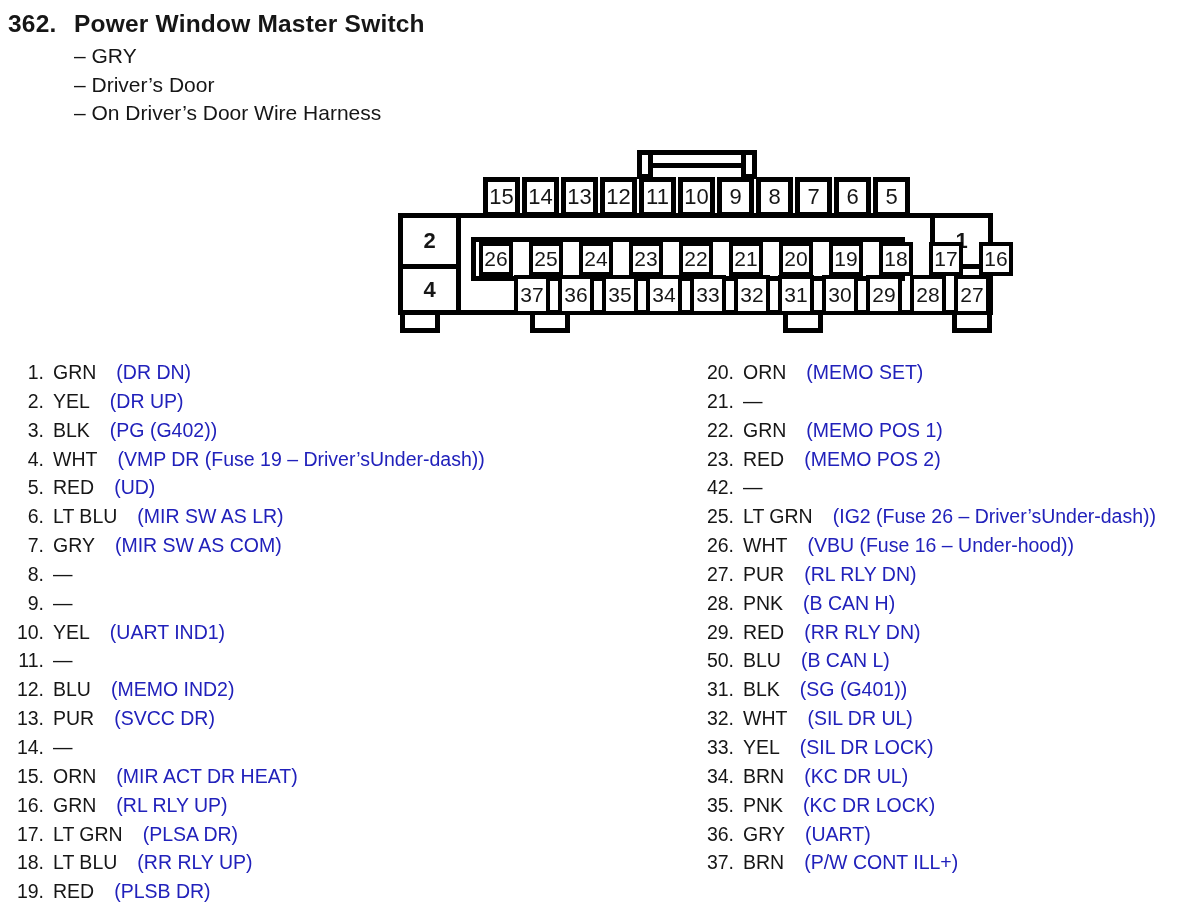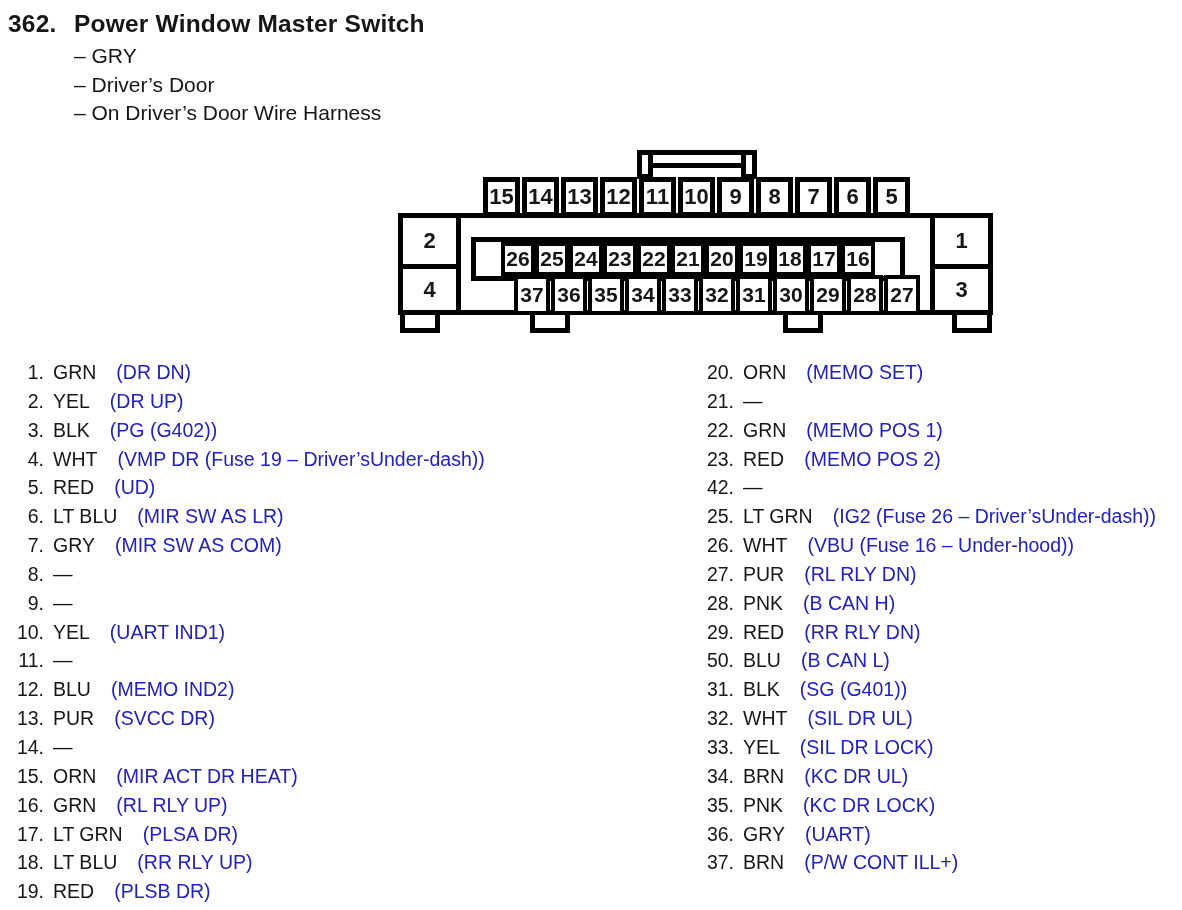--- a/index.html
+++ b/index.html
@@ -26,25 +26,25 @@
   #connector .post-l { left:242px; } #connector .post-r { left:346px; }
   #connector .foot { position:absolute; top:165px; width:40px; height:23px; border:5px solid var(--line); background:var(--background); }
   #connector .body { position:absolute; left:3px; top:68px; width:595px; height:102px; border:5px solid var(--line); background:var(--background); }
   .pin-side { position:absolute; border:5px solid var(--line); background:var(--background);
               display:flex; align-items:center; justify-content:center; font-weight:bold; font-size:22px; }
   #pin2 { left:3px;  top:68px;  width:63px; height:56px; }
   #pin4 { left:3px;  top:119px; width:63px; height:51px; }
   #pin1 { left:535px; top:68px;  width:63px; height:56px; }
   #pin3 { left:535px; top:119px; width:63px; height:51px; }
   .mid-band { position:absolute; left:76px; top:92px; width:434px; height:44px; border:5px solid var(--line);
-              background:var(--background); display:flex; align-items:center; justify-content:center; padding:0 3px; }
+              background:var(--background); display:flex; align-items:center; justify-content:flex-start; padding:0 3px;gap:16px; }
   .top-row    { position:absolute; left:88px;  top:32px;  display:flex; gap:2px; }
-  .bottom-row { position:absolute; left:102px; top:130px; display:flex; gap:1px;padding-left:17px; }
+  .bottom-row { position:absolute; left:102px; top:130px; display:flex; gap:8px;padding-left:17px; }
   .cell { display:flex; align-items:center; justify-content:center; background:var(--background);
-          font-weight:bold; flex:none; }
+          font-weight:normal; flex:none; }
   .cell-top { width:37px; height:40px; border:5px solid var(--line); font-size:22px; }
   .cell-mid { width:34px; height:34px; border:4px solid var(--line); font-size:21px; }
   .cell-bot { width:36px; height:40px; border:4px solid var(--line); font-size:21px; }
 
   
   .pin-list { position:absolute; top:358px; font-size:19.5px; }
   #list-left  { left:8px; }
   #list-right { left:698px; }
   .pinrow { display:flex; line-height:28.85px; white-space:pre; }
   .pinrow .num  { width:36px; text-align:right; margin-right:9px; }

